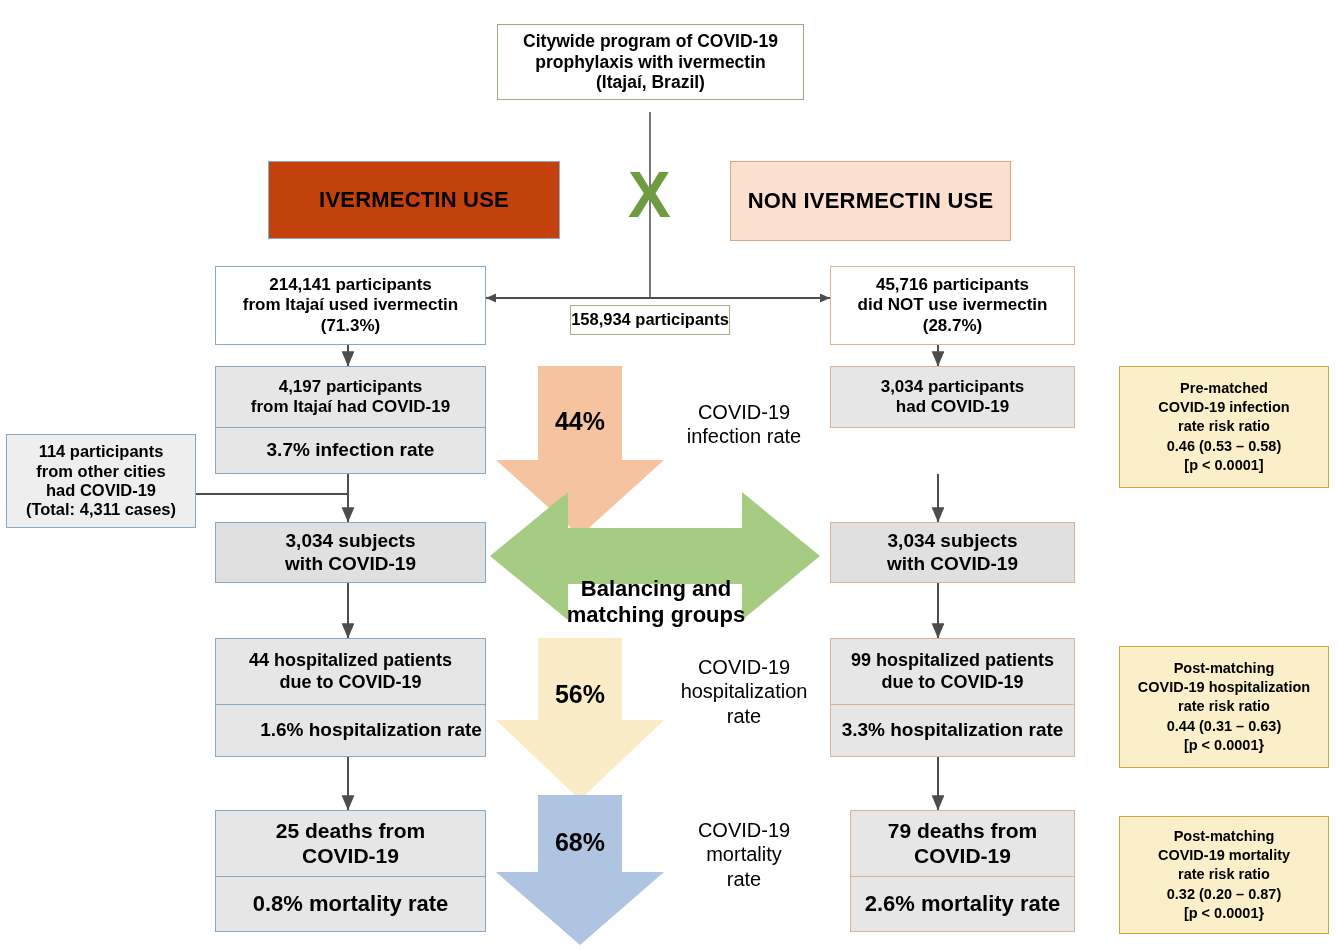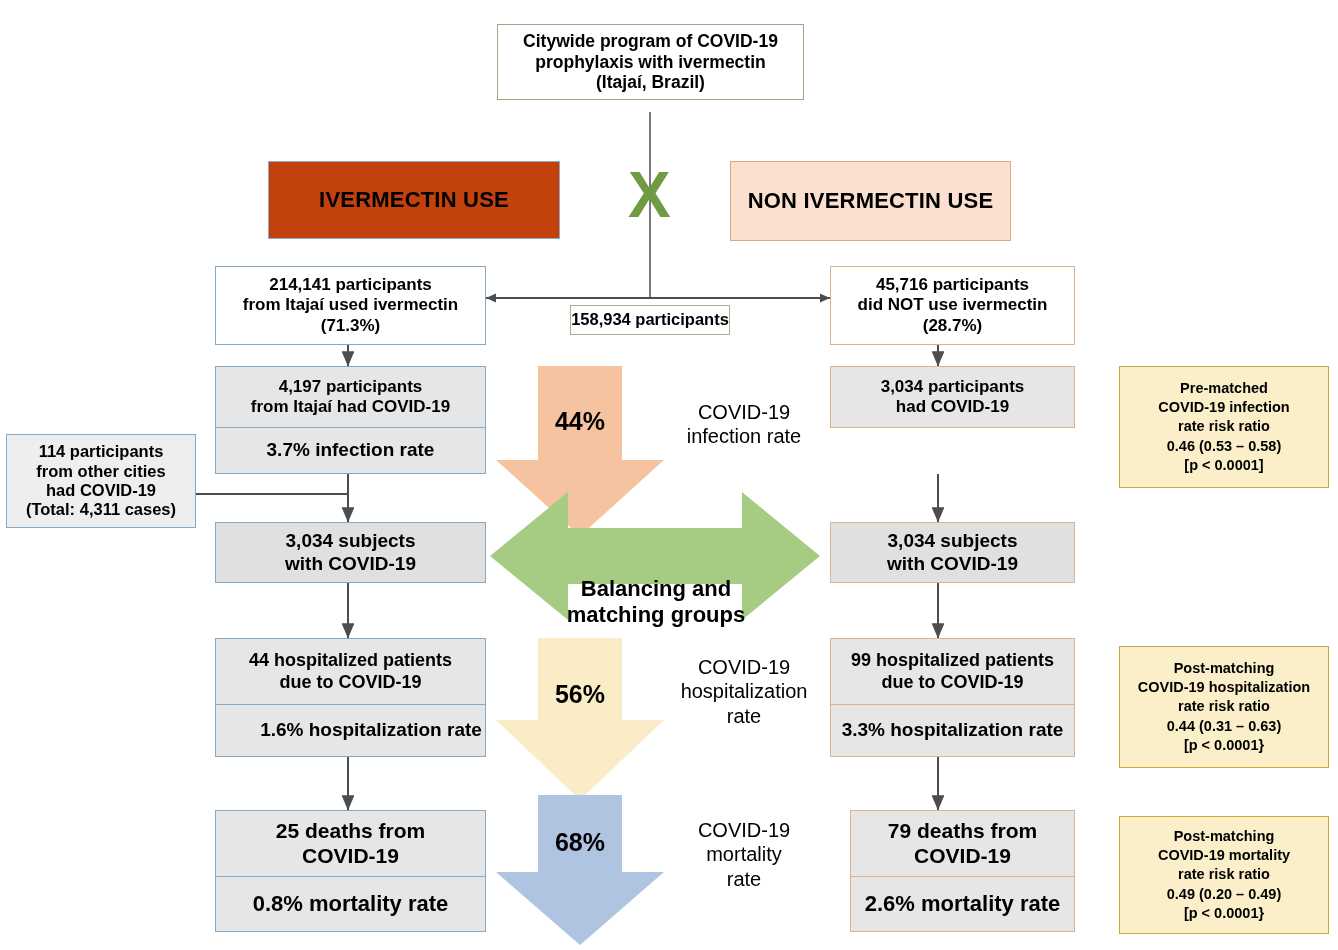--- a/index.html
+++ b/index.html
@@ -361,17 +361,17 @@
     <span>COVID-19 hospitalization</span>
     <span>rate risk ratio</span>
     <span>0.44 (0.31 – 0.63)</span>
     <span>[p &lt; 0.0001}</span>
   </div>
 
   <div class="box b-yellow" style="left:1119px; top:816px; width:210px; height:118px;">
     <span>Post-matching</span>
     <span>COVID-19 mortality</span>
     <span>rate risk ratio</span>
-    <span>0.49 (0.20 – 0.49)</span>
+    <span>0.32 (0.20 – 0.87)</span>
     <span>[p &lt; 0.0001}</span>
   </div>
 
 </div>
 
 </body></html>

